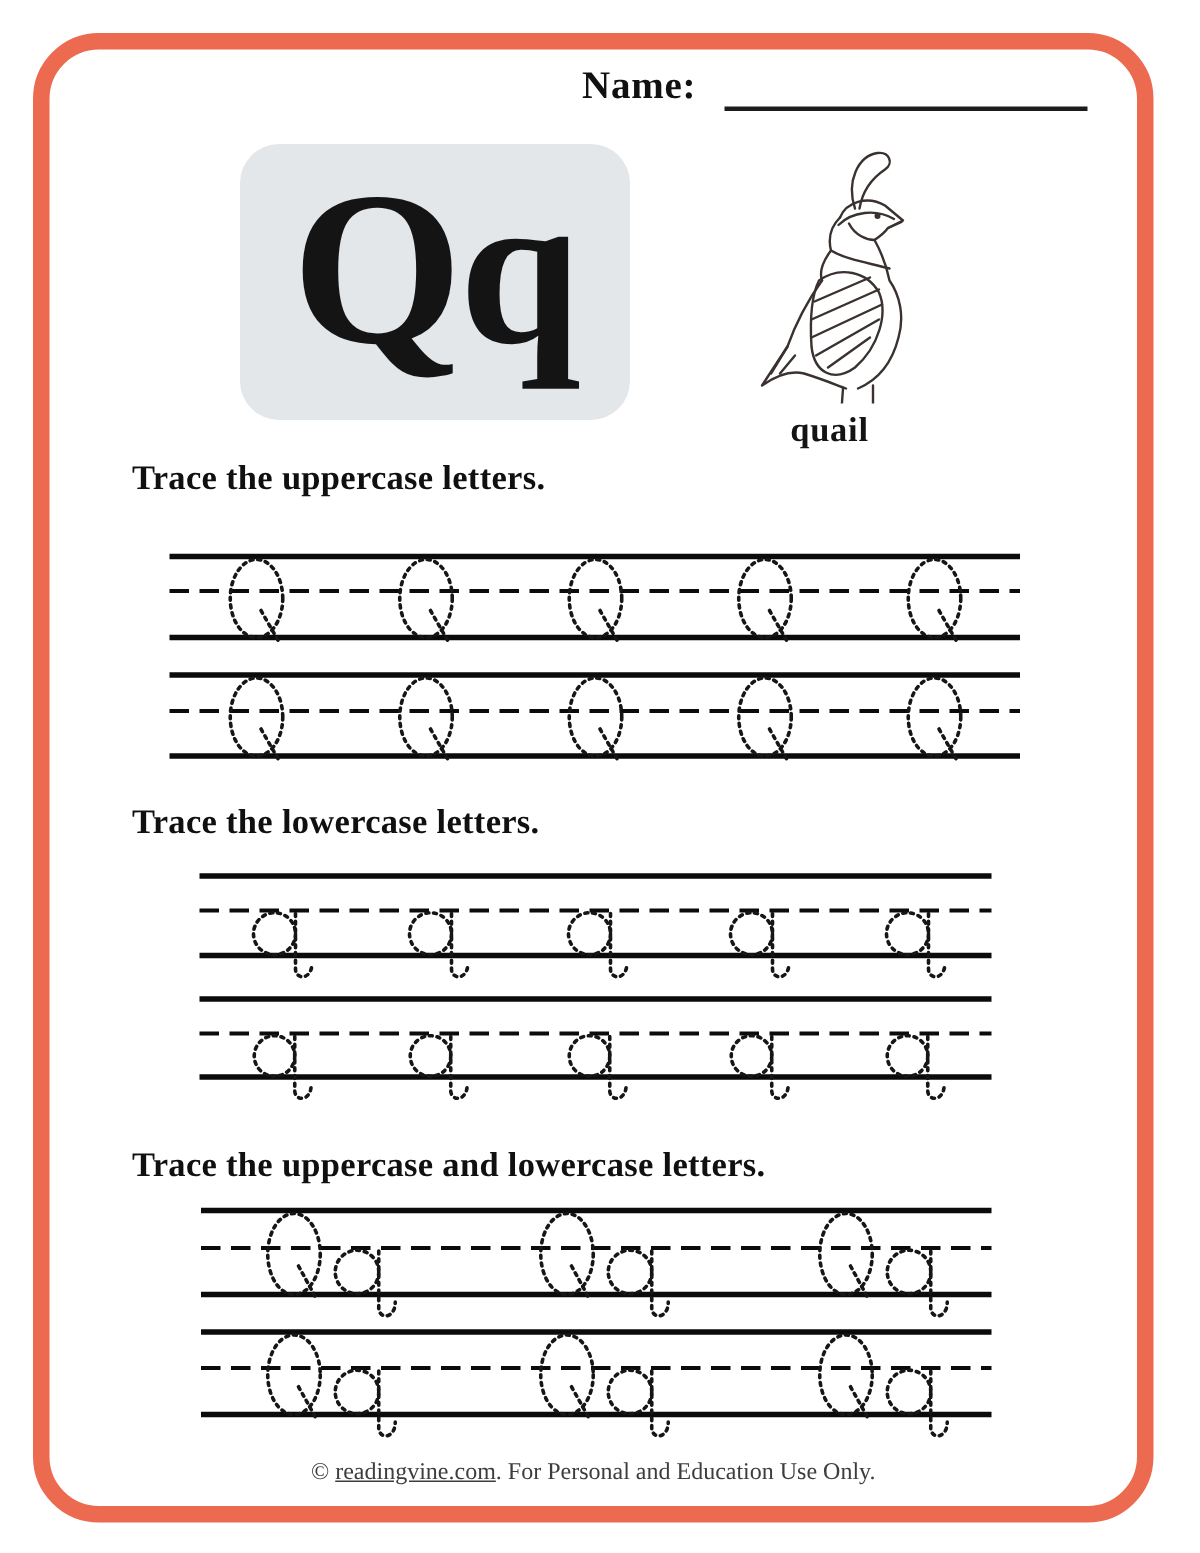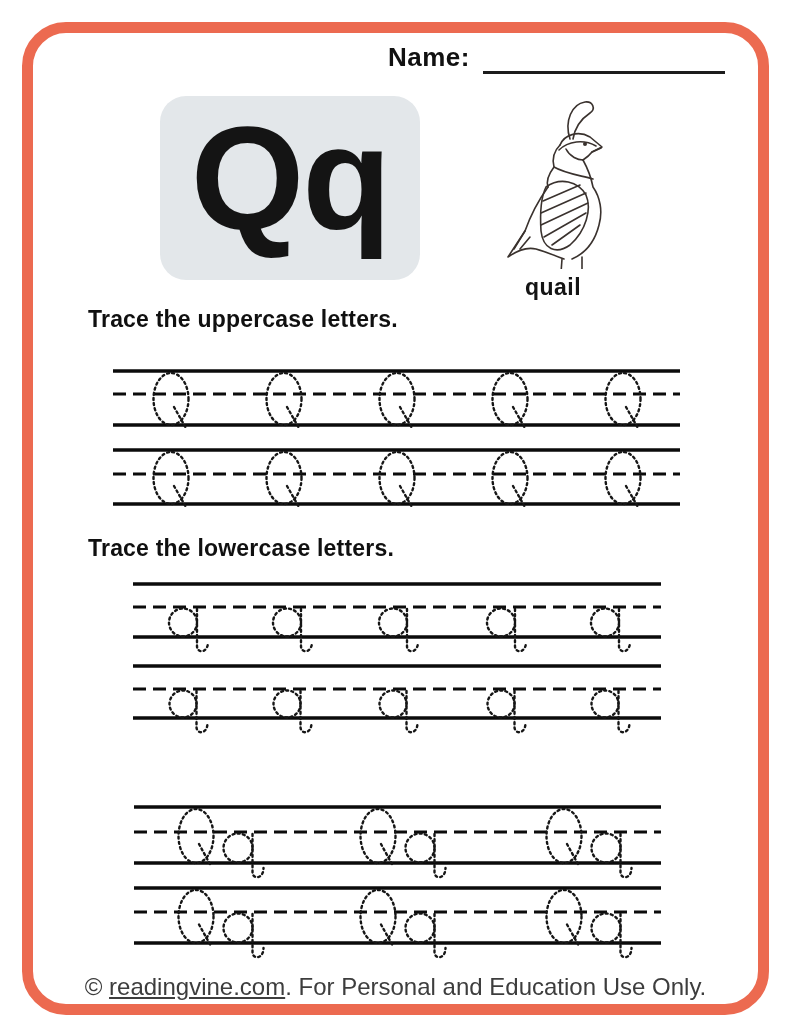--- a/index.html
+++ b/index.html
@@ -1,18 +1,18 @@
 <!DOCTYPE html>
 <html><head>
 <meta charset="utf-8">
 <style>
   html,body{margin:0;padding:0;background:#ffffff;}
   .page{
     position:relative;width:791px;height:1035px;background:#ffffff;
-    font-family:Liberation Sans, sans-serif;overflow:hidden;
+    font-family:Liberation Serif, serif;overflow:hidden;
   }
   .frame{
     position:absolute;left:22px;top:22px;right:22px;bottom:20px;
     border:11px solid var(--border-color,#EC6A50);border-radius:44px;
   }
   .name-label{
     position:absolute;left:388px;top:42px;font-size:26px;font-weight:700;color:#111;
     letter-spacing:0.5px;
   }
   .name-line{
@@ -35,21 +35,21 @@
   .heading{
     position:absolute;left:88px;font-size:23px;font-weight:700;color:#101010;
     letter-spacing:0.2px;white-space:nowrap;
   }
   .heading-0{top:306px;}
   .heading-1{top:535px;}
   .heading-2{top:764px;}
   .trace-row{position:absolute;}
   .footer{
     position:absolute;left:0;right:0;top:973px;text-align:center;
-    font-size:24px;color:var(--footer-color,#3D3D3D);
+    font-size:16px;color:var(--footer-color,#3D3D3D);
   }
   .footer a{
     color:var(--footer-color,#3D3D3D);text-decoration:underline;cursor:pointer;
   }
 </style>
 </head>
 <body>
 
 <div class="page" id="page" style="--border-color: #EC6A50; --card-bg: #E3E7EA; --footer-color: #3D3D3D;">
 
@@ -80,20 +80,21 @@
         <path d="M43,104 L80,88 M41,116 L86,96 M41,128 L88,106 M44,140 L86,116 M52,148 L80,128"></path>
         <path d="M62,162 L61,176 M61,176 L51,183 M61,176 L60,185 M61,176 L69,183"></path>
         <path d="M82,160 L82,174 M82,174 L73,182 M82,174 L83,184 M82,174 L91,181"></path>
       </g>
     </svg>
   </div>
   <div class="quail-caption">quail</div>
 
   <div class="heading heading-1">Trace the lowercase letters.</div>
   <div class="heading heading-0">Trace the uppercase letters.</div>
+  <div class="heading heading-2">Trace the uppercase and lowercase letters.</div>
 
   <div id="rows-container">
       <svg width="577" height="86" viewBox="108 364 577 86" class="trace-row" style="left: 108px; top: 364px;">
         <line x1="113" y1="371" x2="680" y2="371" stroke="#0B0B0B" stroke-width="3.6"></line>
         <line x1="113" y1="394" x2="680" y2="394" stroke="#0B0B0B" stroke-width="2.8" stroke-dasharray="13 7"></line>
         <line x1="113" y1="425" x2="680" y2="425" stroke="#0B0B0B" stroke-width="3.6"></line>
         <ellipse fill="none" stroke="#161616" stroke-width="2.4" stroke-dasharray="2 3.2" stroke-linecap="round" cx="171" cy="399" rx="17.5" ry="26"></ellipse>
         <path fill="none" stroke="#161616" stroke-width="2.4" stroke-dasharray="2 3.2" stroke-linecap="round" d="M174,407 L186,428"></path>
         <ellipse fill="none" stroke="#161616" stroke-width="2.4" stroke-dasharray="2 3.2" stroke-linecap="round" cx="284" cy="399" rx="17.5" ry="26"></ellipse>
         <path fill="none" stroke="#161616" stroke-width="2.4" stroke-dasharray="2 3.2" stroke-linecap="round" d="M287,407 L299,428"></path>

